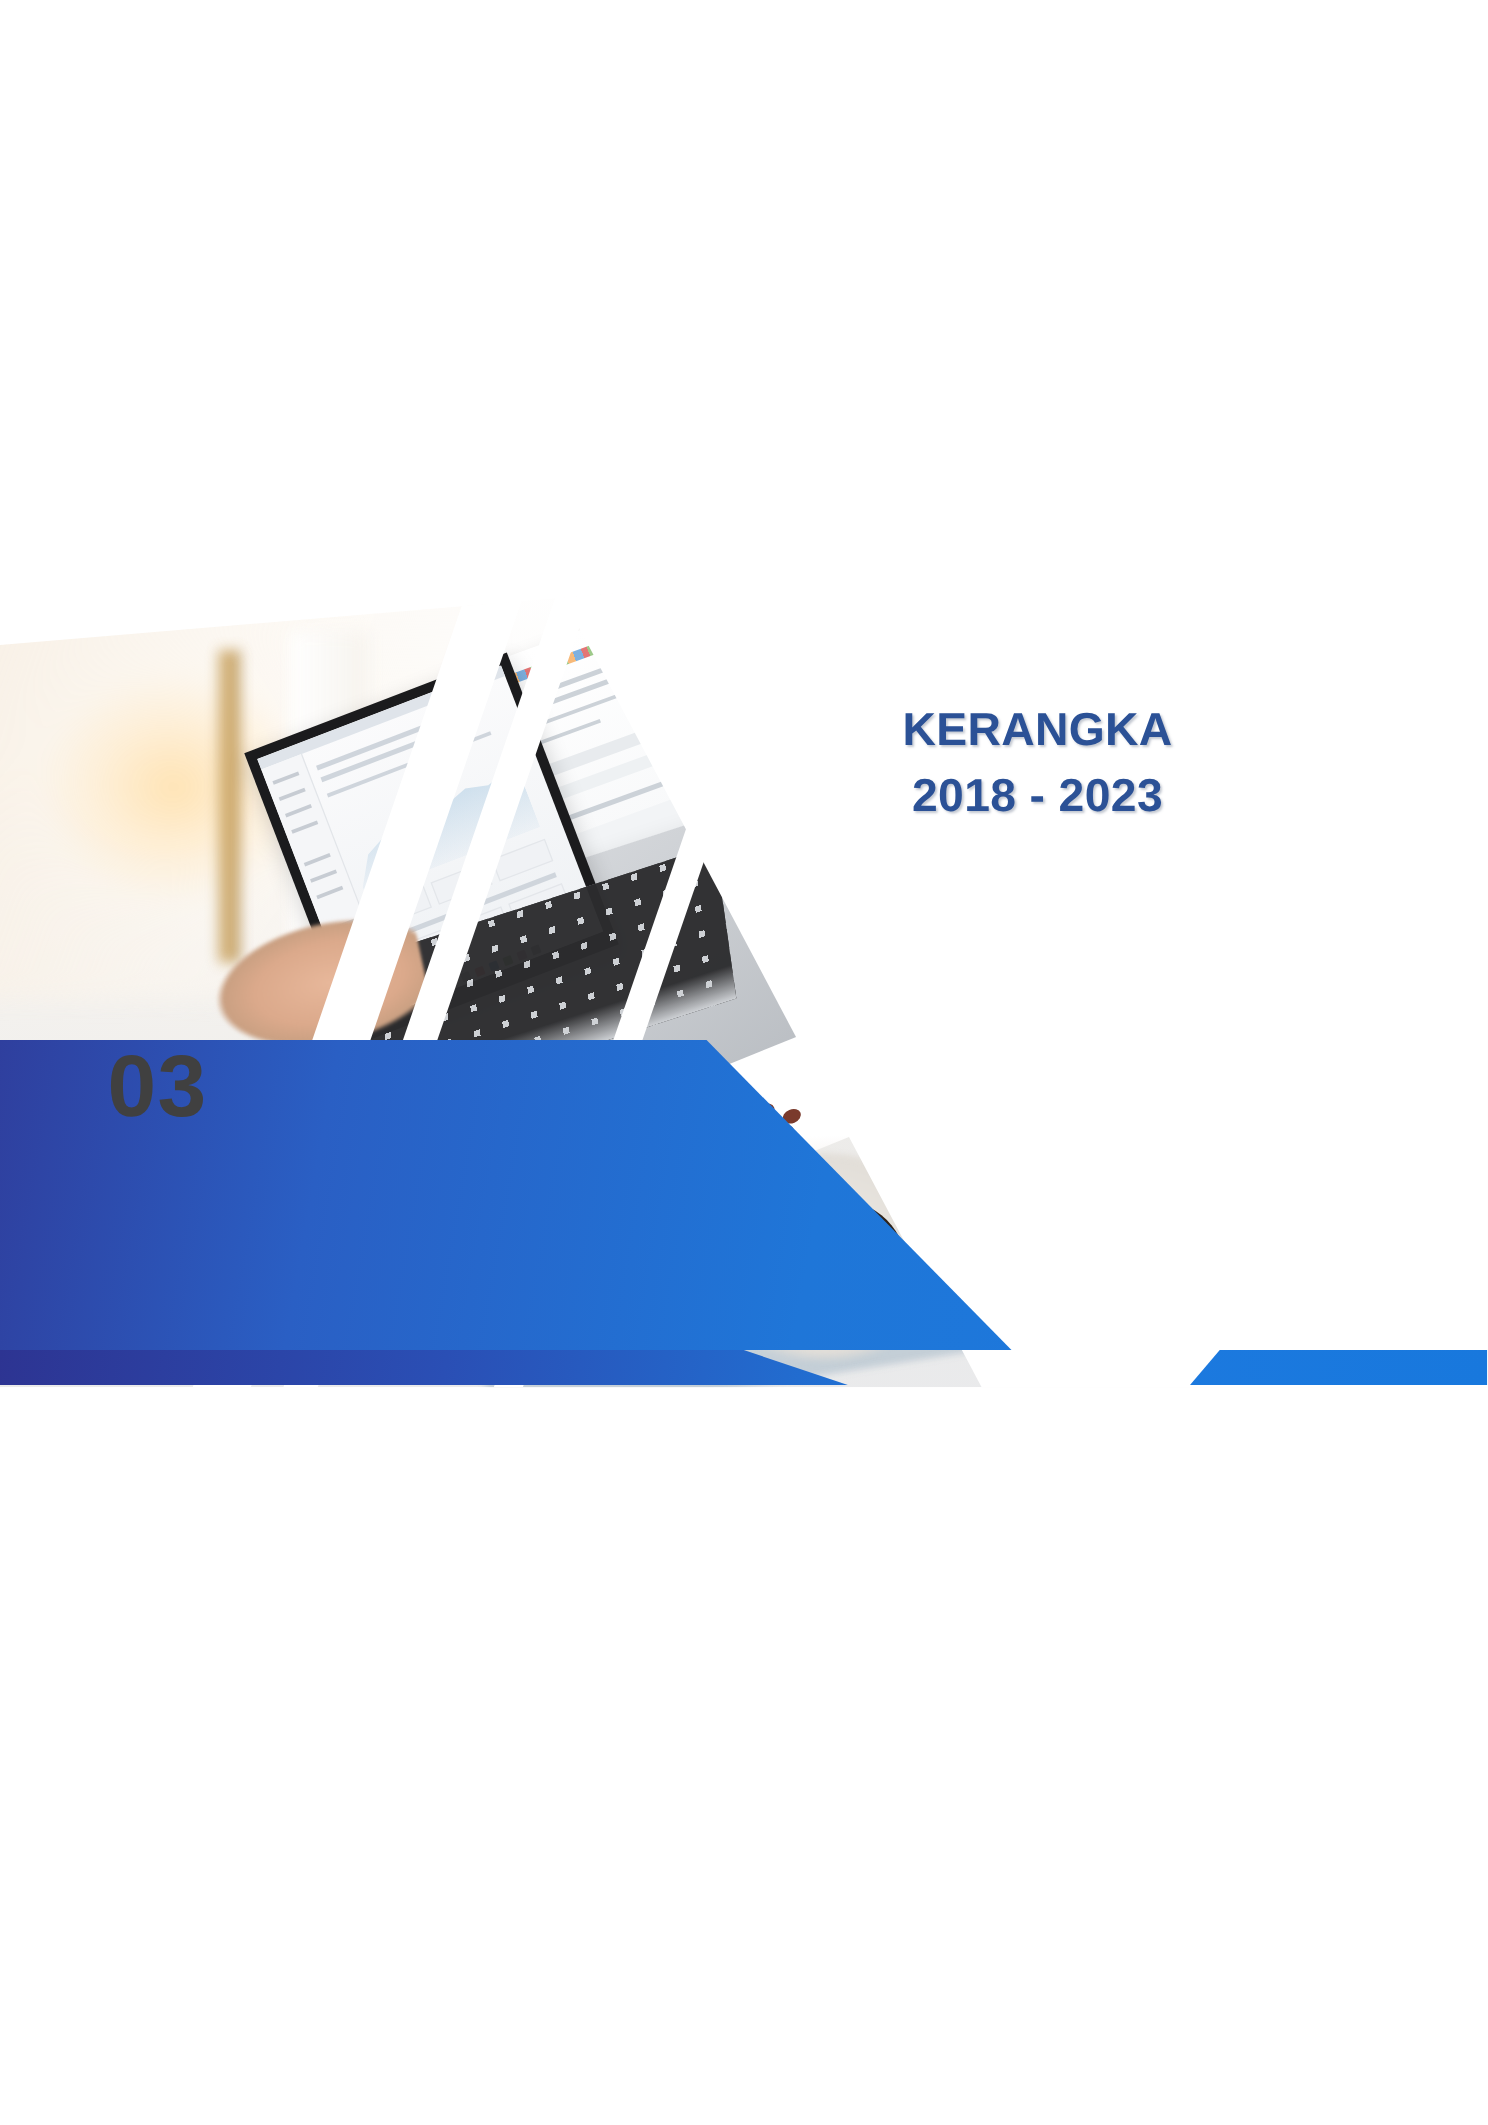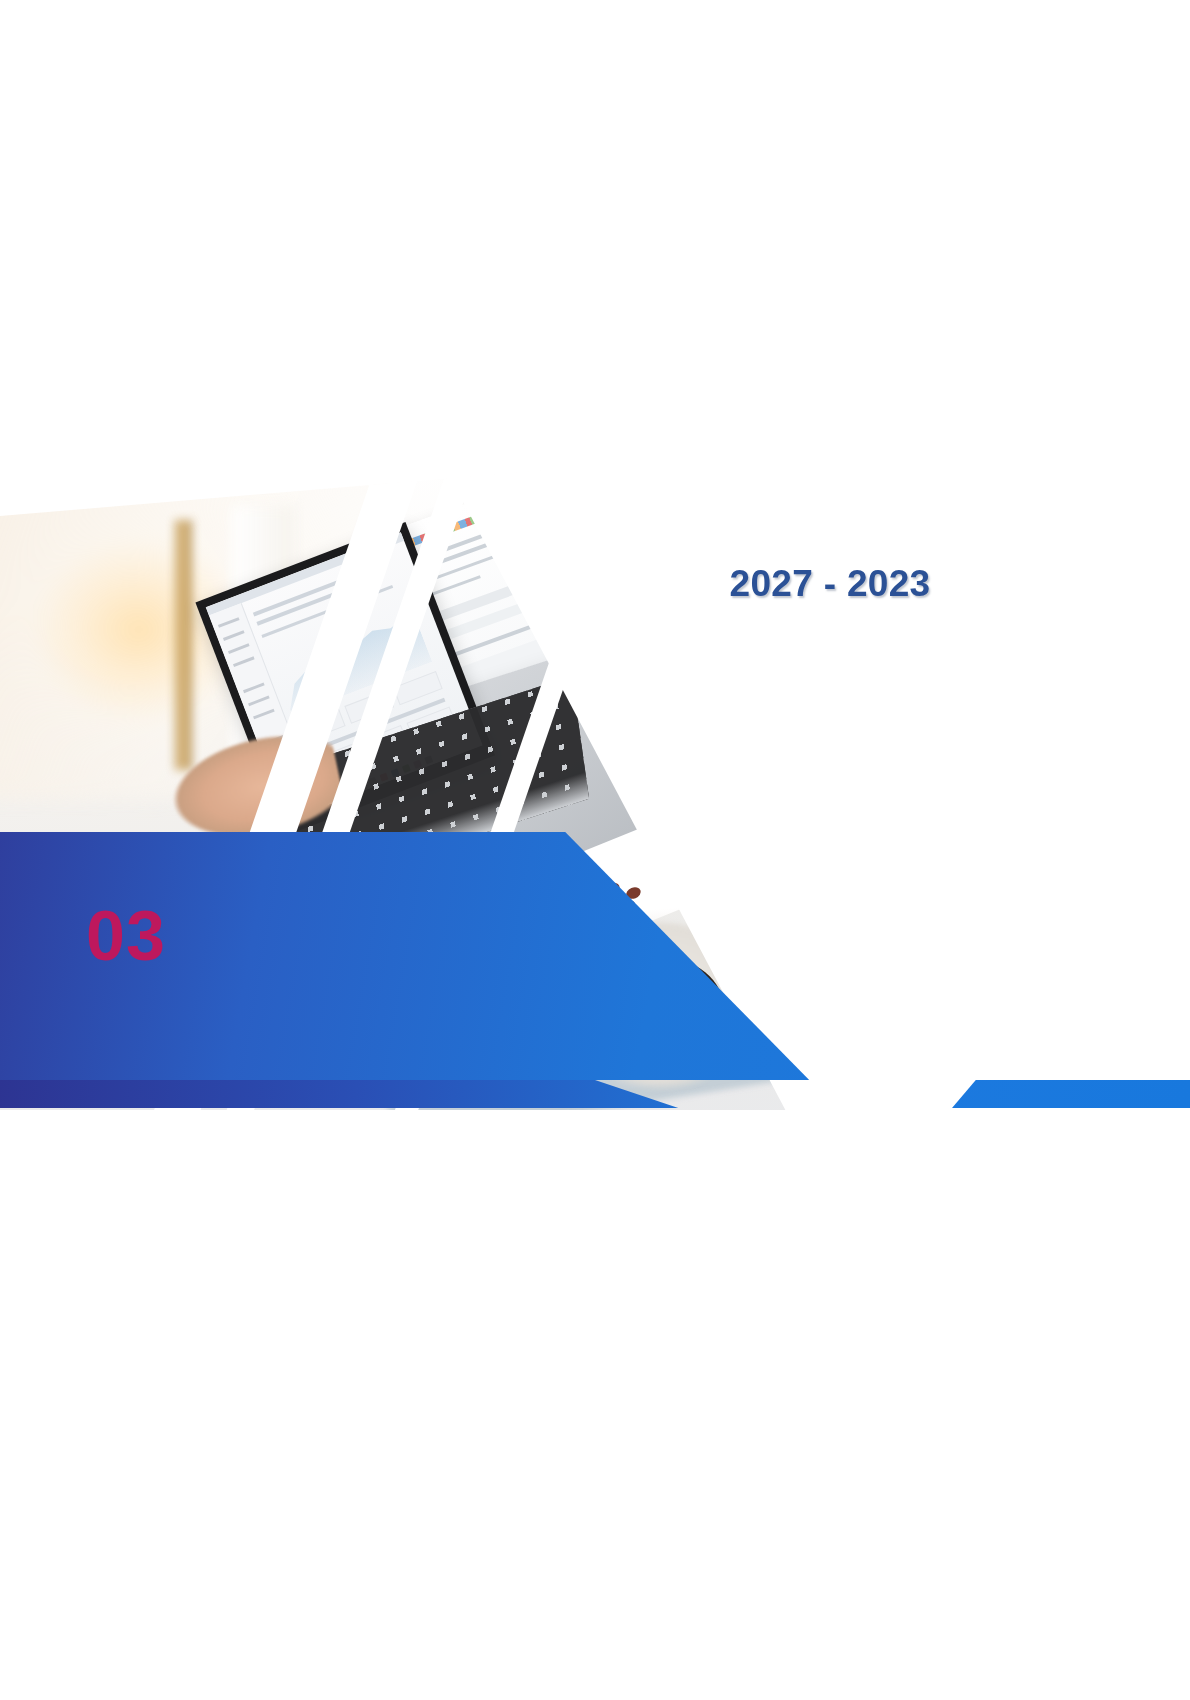--- a/index.html
+++ b/index.html
@@ -249,22 +249,22 @@
     width: 1190px;
     height: 28px;
     background: #1f7ade;
     clip-path: polygon(90.5% 0, 93% 0, 91.5% 100%, 89% 100%);
   }
 
   
   .num {
     position: absolute;
     left: 86px;
-    top: 901px;
-    color: #be185d;
+    top: 834px;
+    color: #404040;
     font-size: 70px;
     font-weight: bold;
     letter-spacing: 1px;
     line-height: 1;
     font-family: "Liberation Sans", sans-serif;
   }
 
   
   .title-block {
     position: absolute;
@@ -381,16 +381,17 @@
   </div>
 
   <div class="band-main"></div>
   <div class="band-bottom-left"></div>
   <div class="band-bottom-mid"></div>
   <div class="band-bottom-right"></div>
 
   <div class="num">03</div>
 
   <div class="title-block">
-    <span class="title-line">2027 - 2023</span>
+    <span class="title-line">KERANGKA</span>
+    <span class="title-line">2018 - 2023</span>
   </div>
 
 </div>
 
 </body></html>

